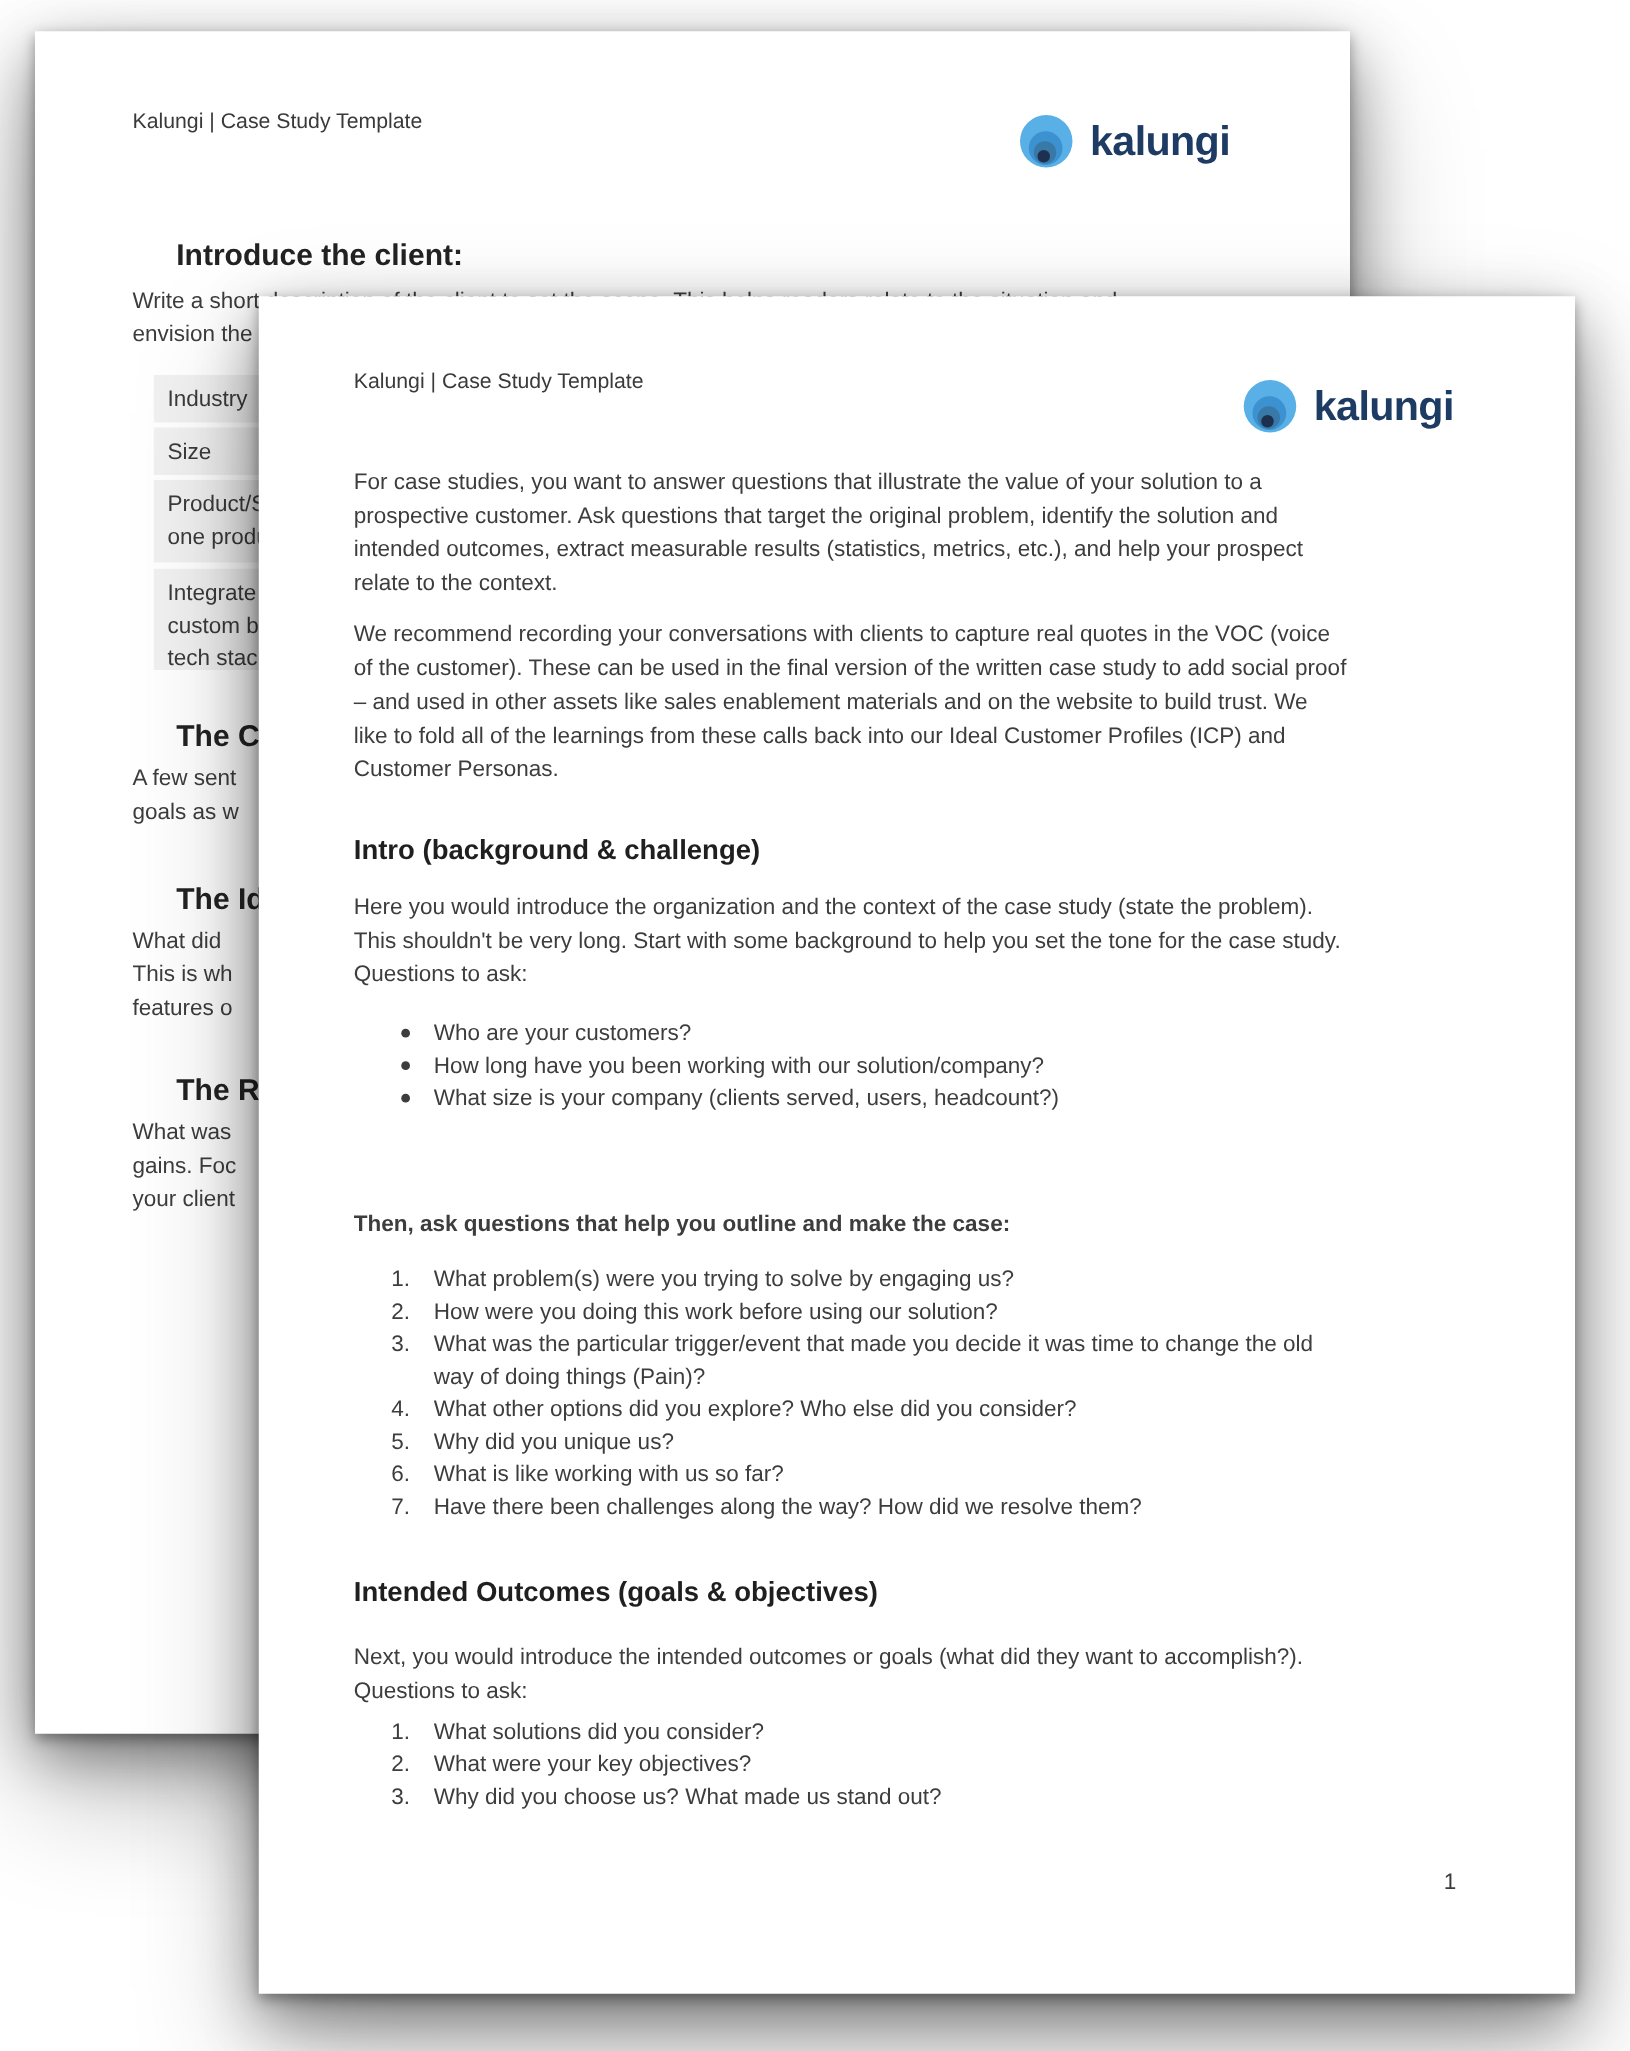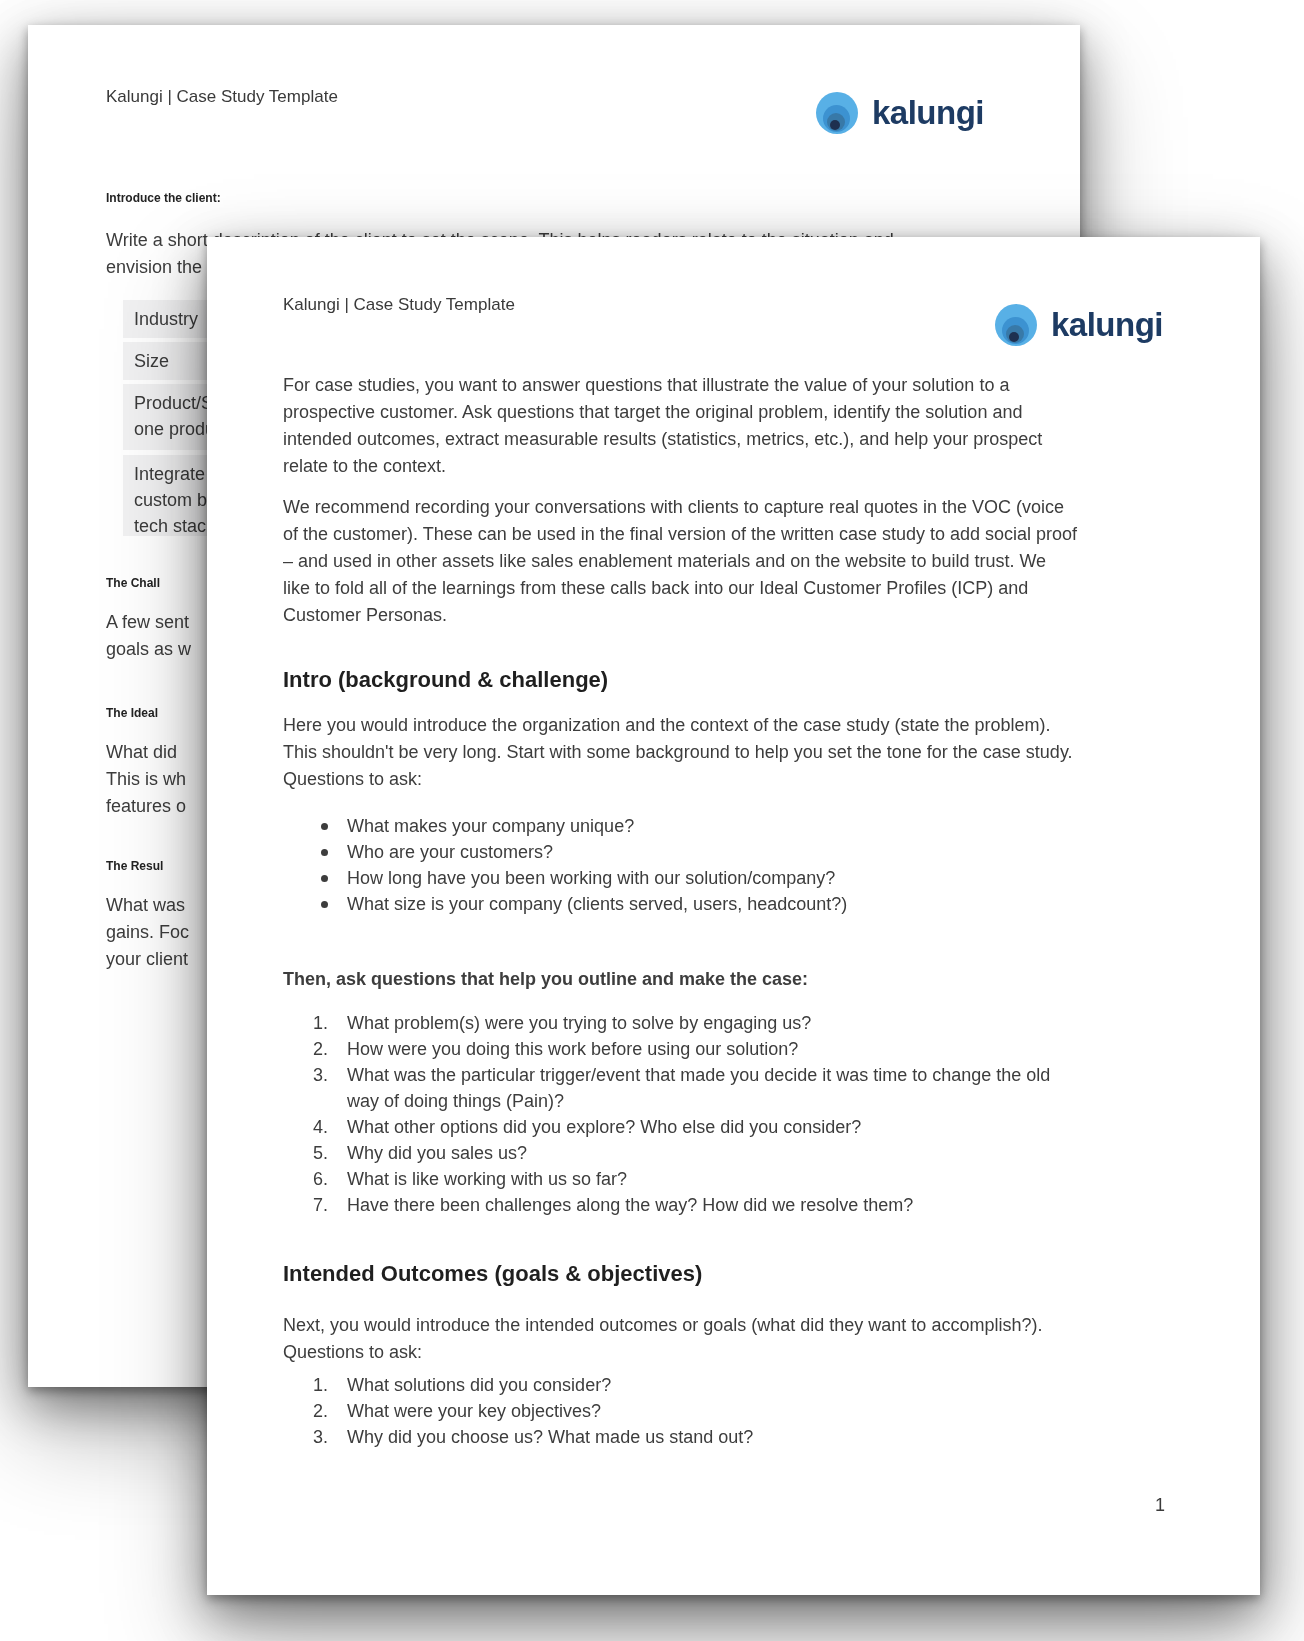--- a/index.html
+++ b/index.html
@@ -11,21 +11,21 @@
   }
   .page{
     position:absolute;background:#ffffff;
     box-shadow:0 4px 10px rgba(0,0,0,.35), 0 18px 45px rgba(0,0,0,.42), 0 45px 95px rgba(0,0,0,.28);
   }
   #back-page{left:28px;top:25px;width:1052px;height:1362px;z-index:1;}
   #front-page{left:207px;top:237px;width:1053px;height:1358px;z-index:2;}
   .abs{position:absolute;}
   .doc-header{font-size:17px;color:#3a3a3a;}
   .body-text{font-size:18px;line-height:27px;white-space:pre-line;width:965px;}
-  .section-h{font-size:12px;font-weight:bold;color:#232323;}
+  .section-h{font-size:24px;font-weight:bold;color:#232323;margin-left:35px;}
   .big-h{font-size:22px;font-weight:bold;color:#1f1f1f;text-align:center;}
   .logo{display:flex;align-items:center;margin-top:19px;}
   .logo-mark{width:42px;height:42px;position:relative;margin-right:14px;}
   .logo-mark i{position:absolute;border-radius:50%;}
   .lm-outer{left:0;top:0;width:42px;height:42px;background:#58b0e6;}
   .lm-mid{left:7px;top:13px;width:27px;height:27px;background:#3c92d1;}
   .lm-inner{left:11px;top:21px;width:18px;height:18px;background:#3879a8;}
   .lm-dot{left:14px;top:28px;width:10px;height:10px;background:#1e3050;}
   .logo-text{font-size:33px;font-weight:bold;color:#1d3b63;letter-spacing:-.5px;line-height:42px;}
   .gray-row{
@@ -117,35 +117,34 @@
 like to fold all of the learnings from these calls back into our Ideal Customer Profiles (ICP) and
 Customer Personas.</div>
 
   <div class="abs big-h" style="left:76px;top:430px;">Intro (background &amp; challenge)</div>
 
   <div class="abs body-text" style="left:76px;top:475px;">Here you would introduce the organization and the context of the case study (state the problem).
 This shouldn't be very long. Start with some background to help you set the tone for the case study.
 Questions to ask:</div>
 
   <ul class="blt abs" style="left:76px;top:576px;">
-    <li>What makes your company unique?</li>
     <li>Who are your customers?</li>
     <li>How long have you been working with our solution/company?</li>
     <li>What size is your company (clients served, users, headcount?)</li>
   </ul>
 
   <div class="abs body-text" style="left:76px;top:729px;font-weight:bold;">Then, ask questions that help you outline and make the case:</div>
 
   <ol class="num abs" style="left:76px;top:773px;">
     <li>What problem(s) were you trying to solve by engaging us?</li>
     <li>How were you doing this work before using our solution?</li>
     <li>What was the particular trigger/event that made you decide it was time to change the old
 way of doing things (Pain)?</li>
     <li>What other options did you explore? Who else did you consider?</li>
-    <li>Why did you sales us?</li>
+    <li>Why did you unique us?</li>
     <li>What is like working with us so far?</li>
     <li>Have there been challenges along the way? How did we resolve them?</li>
   </ol>
 
   <div class="abs big-h" style="left:76px;top:1024px;">Intended Outcomes (goals &amp; objectives)</div>
 
   <div class="abs body-text" style="left:76px;top:1075px;">Next, you would introduce the intended outcomes or goals (what did they want to accomplish?).
 Questions to ask:</div>
 
   <ol class="num abs" style="left:76px;top:1135px;">

